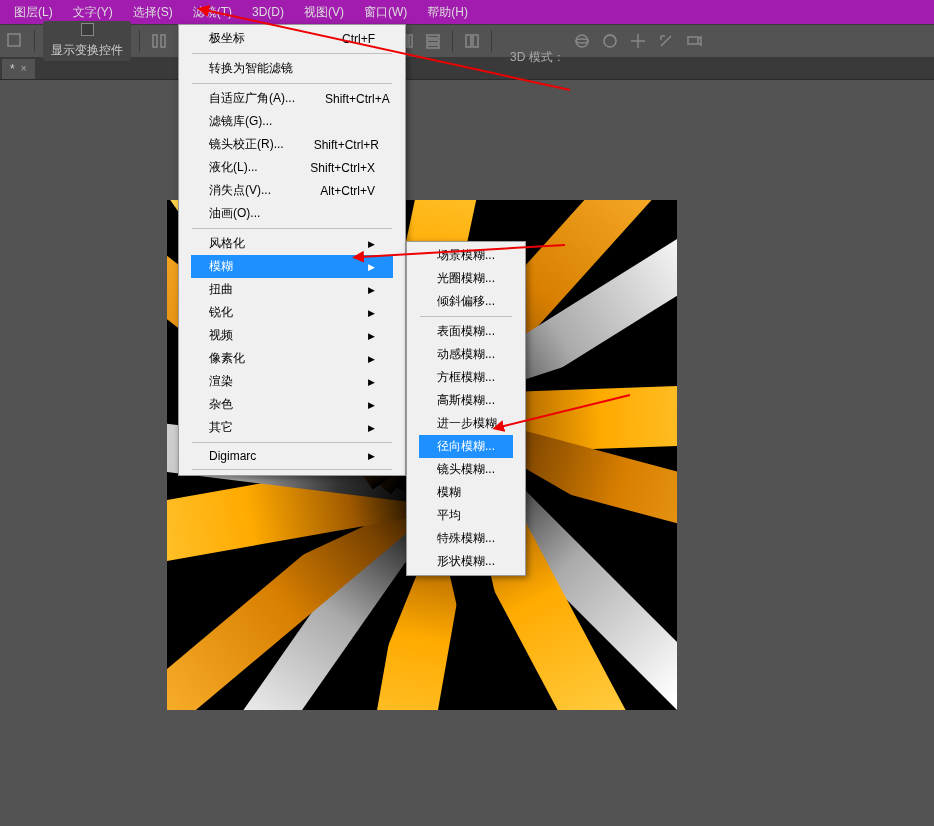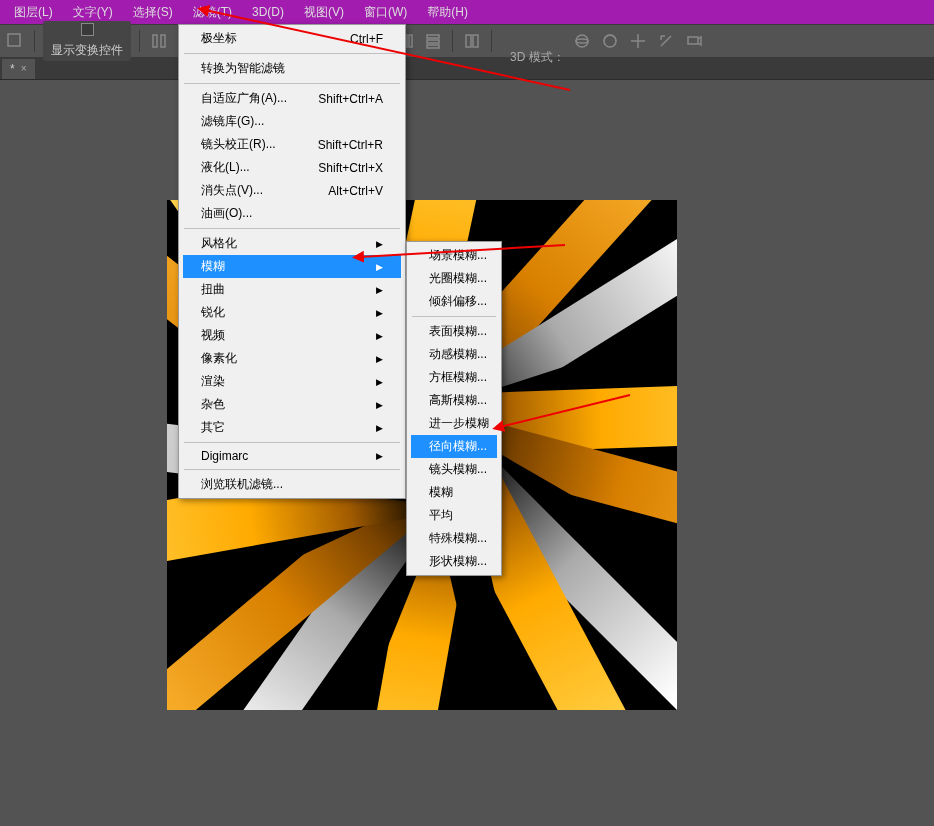--- a/index.html
+++ b/index.html
@@ -22,29 +22,29 @@
 
 .canvas-area { position:absolute; top:80px; left:0; right:0; bottom:0; background:#535353; }
 .canvas-img { position:absolute; left:167px; top:120px; width:510px; height:510px; background:#000; overflow:hidden; }
 .ray { position:absolute; left:50%; top:50%; transform-origin: 0 0; height: 900px; }
 .ray.y1 { background: linear-gradient(to bottom, #000 0, #a05a00 80px, #ffaa00 180px, #ffd24a 350px, #ffe68a 500px); width:60px; }
 .ray.y2 { background: linear-gradient(to bottom, #000 0, #7a4300 90px, #d87f00 200px, #ffb833 400px); width:50px; }
 .ray.w  { background: linear-gradient(to bottom, #000 0, #333 80px, #aaa 180px, #fff 350px); width:48px; }
 .ray.b  { background:#000; width:40px; }
 
 
-.menu { position:absolute; background:#f0f0f0; border:1px solid #999; box-shadow:2px 2px 6px rgba(0,0,0,.4); padding:2px 4px; }
+.menu { position:absolute; background:#f0f0f0; border:1px solid #999; box-shadow:2px 2px 6px rgba(0,0,0,.4); padding:2px 12px; }
 .menu .mitem { display:flex; justify-content:space-between; align-items:center; padding:3px 18px 3px 18px; color:#000; white-space:nowrap; min-height:20px; }
 .menu .mitem.highlight { background:#1e90ff; color:#fff; }
 .menu .mitem .arrow { margin-left:20px; font-size:9px; }
 .menu .mitem .shortcut { margin-left:30px; color:#000; }
 .menu .divider { height:1px; background:#c0c0c0; margin:3px 1px; }
 
 .main-menu { left:178px; top:24px; width:228px; }
-.sub-menu { left:406px; top:241px; width:96px; }
+.sub-menu { left:406px; top:241px; width:120px; }
 
 
 .arrow-svg { position:absolute; pointer-events:none; }
 
 
 svg.ticon { width:18px; height:18px; fill:none; stroke:#888; stroke-width:1.5; }
 </style>
 </head>
 <body>
 
@@ -266,23 +266,20 @@
     <div class="mitem">
       <span>其它</span>
       <span class="arrow">▶</span>
     </div>
     <div class="divider"></div>
     <div class="mitem">
       <span>Digimarc</span>
       <span class="arrow">▶</span>
     </div>
     <div class="divider"></div>
-    <div class="mitem">
-      <span>浏览联机滤镜...</span>
-    </div>
   </div>
 
 <div class="menu sub-menu" id="blur-submenu">
     <div class="mitem">
       <span>场景模糊...</span>
     </div>
     <div class="mitem">
       <span>光圈模糊...</span>
     </div>
     <div class="mitem">

